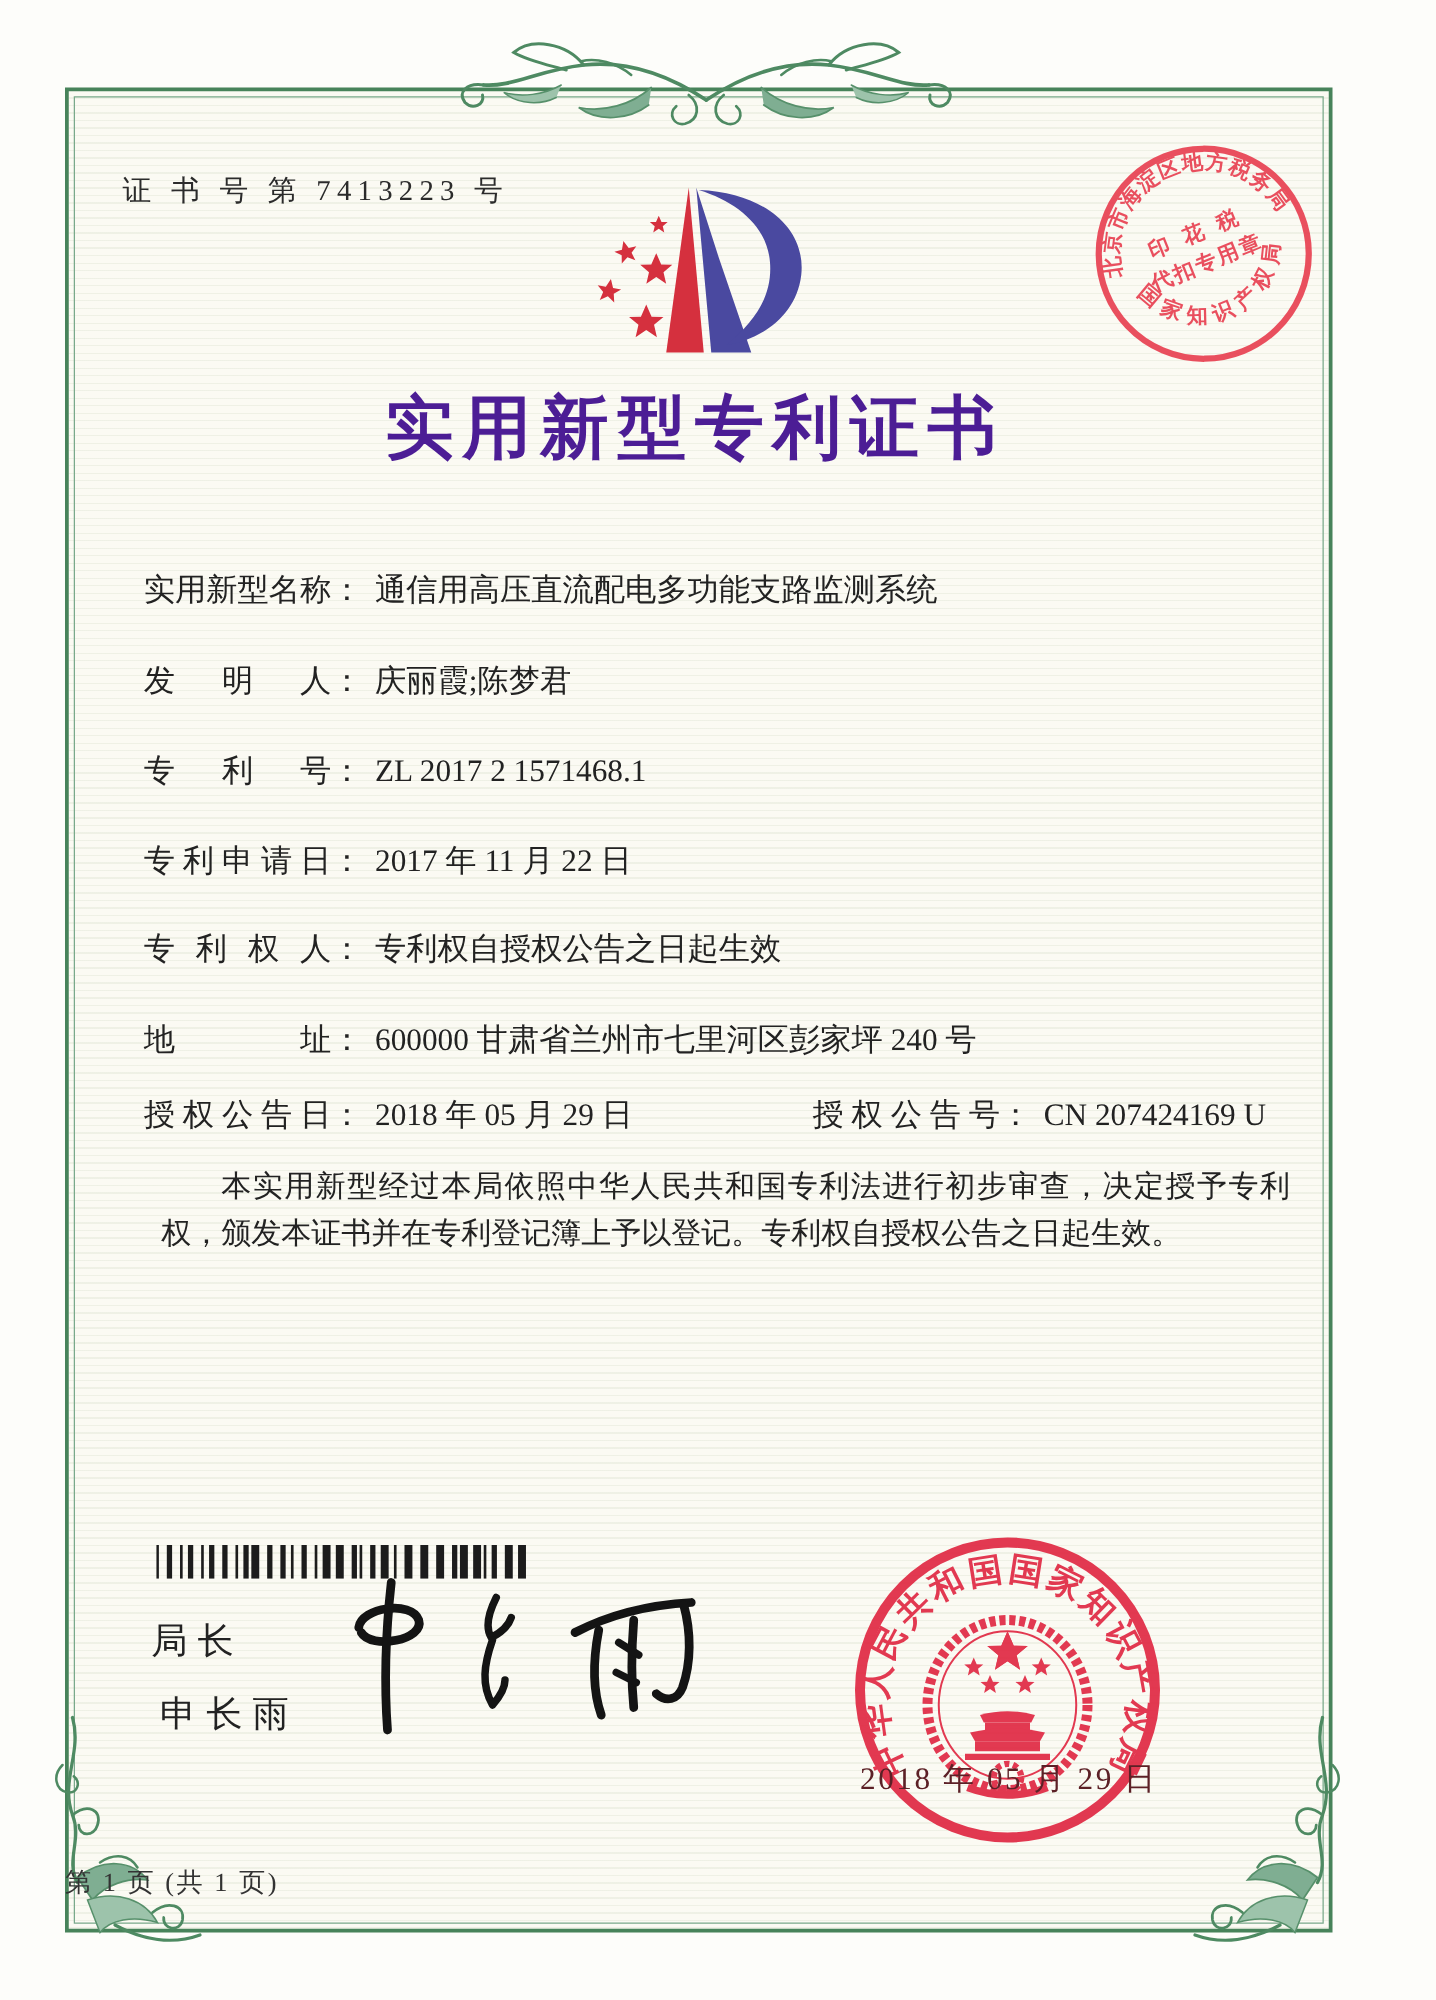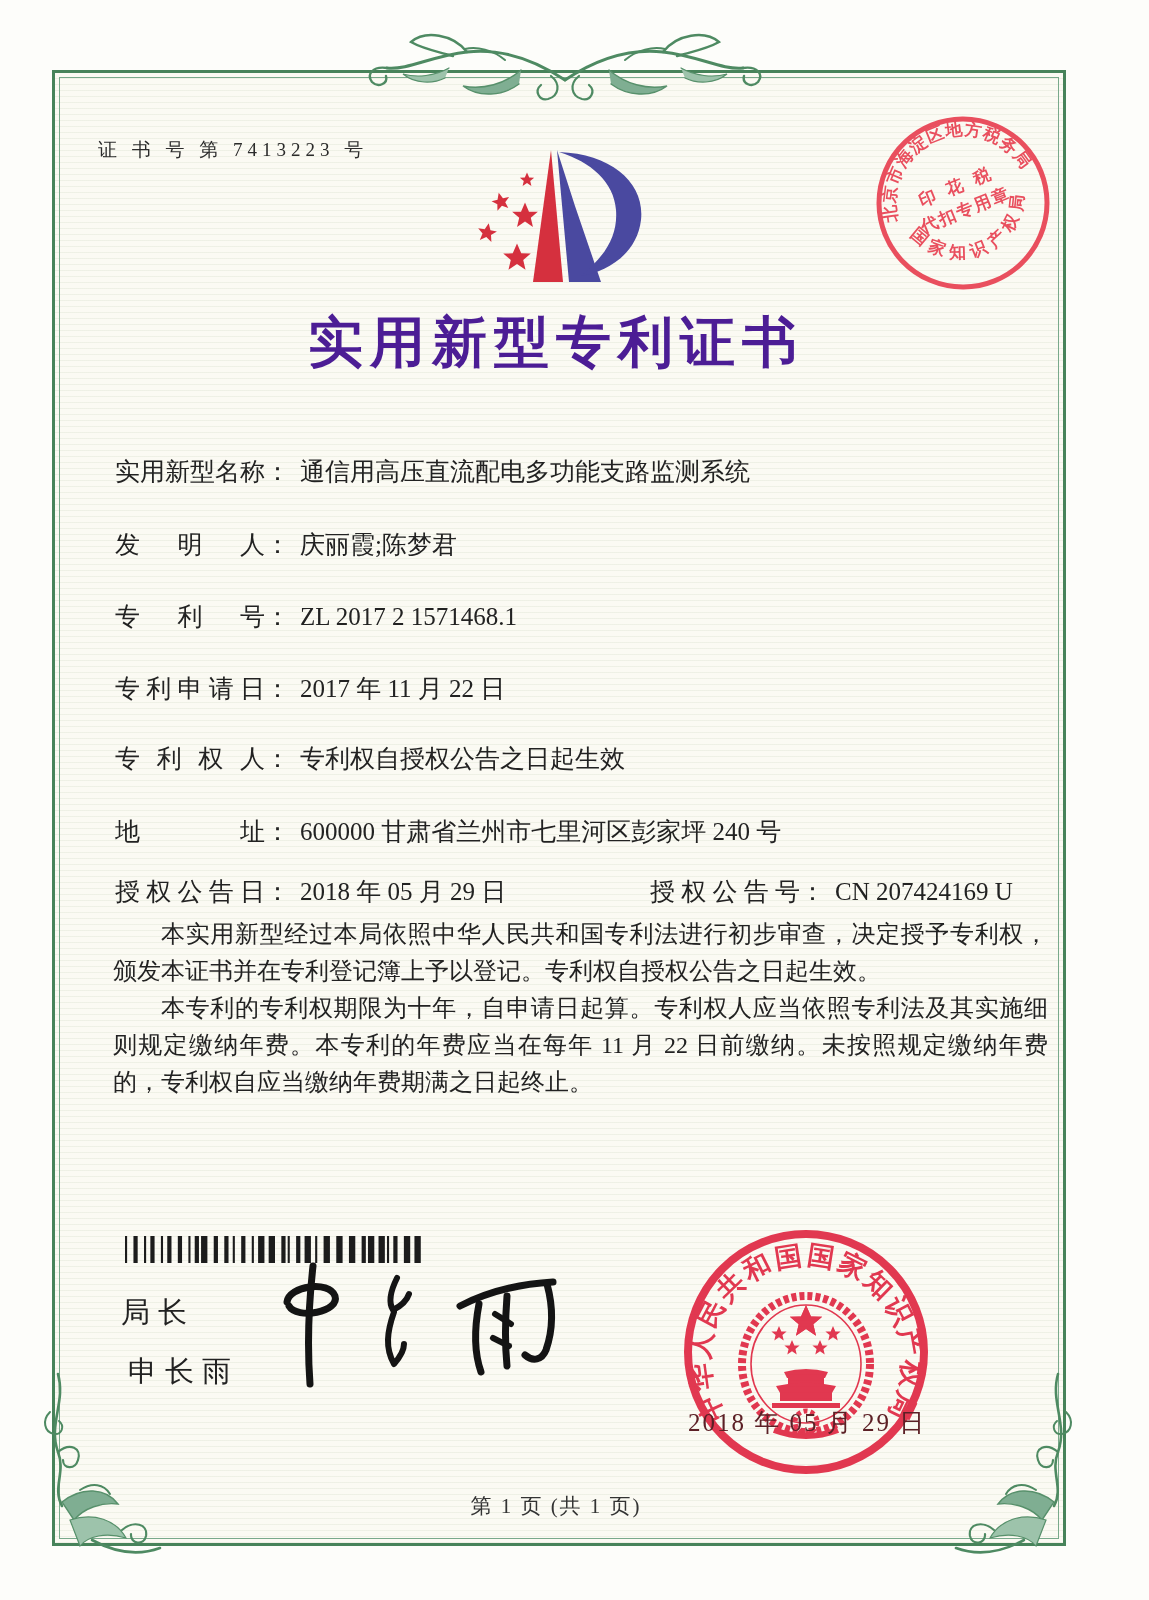--- a/index.html
+++ b/index.html
@@ -17,54 +17,54 @@
       repeating-linear-gradient(0deg, rgba(150,172,130,0.12) 0 1px, rgba(0,0,0,0) 1px 6px),
       #fbfaf3;
   }
   .frame-inner{
     position:absolute;left:4px;top:4px;right:4px;bottom:4px;
     border:1px solid #79a98b;pointer-events:none;
   }
   
   .cert-no{
     position:absolute;left:98px;top:137px;
-    font-size:19px;letter-spacing:5px;color:#2b2b2b;
+    font-size:23px;letter-spacing:5px;color:#2b2b2b;
   }
   .logo{position:absolute;left:455px;top:146px;width:200px;height:142px;}
   .tax-stamp{position:absolute;left:868px;top:108px;width:190px;height:190px;}
   .title{
     position:absolute;left:52px;top:306px;width:1008px;
     text-align:center;font-size:55px;font-weight:bold;letter-spacing:7px;color:#4c1d95;
   }
   
   .fields{position:absolute;left:115px;top:455px;width:930px;font-size:25px;}
   .frow{position:absolute;left:0;white-space:nowrap;}
   .frow .lbl{display:inline-flex;justify-content:space-between;width:150px;vertical-align:top;}
   .frow .colon{margin-right:10px;}
   .r1{top:0px;} .r2{top:73px;} .r3{top:145px;} .r4{top:217px;}
   .r5{top:287px;} .r6{top:360px;} .r7{top:420px;}
   .grant-no{position:absolute;left:535px;top:420px;white-space:nowrap;}
   .grant-no .lbl{display:inline-flex;justify-content:space-between;width:150px;}
   .grant-no .colon{margin-right:10px;}
   
   .paras{position:absolute;left:113px;top:916px;width:935px;font-size:24px;line-height:37px;text-align:justify;}
-  .paras p{margin:0;text-indent:2em;}
+  .paras p{margin:16px;text-indent:2em;}
   
   .barcode{position:absolute;left:125px;top:1236px;width:300px;height:27px;}
   .officer-title{position:absolute;left:121px;top:1293px;font-size:29px;letter-spacing:8px;}
   .officer-name{position:absolute;left:128px;top:1352px;font-size:29px;letter-spacing:8px;}
   .signature{position:absolute;left:255px;top:1252px;width:330px;height:145px;}
   .big-seal{position:absolute;left:680px;top:1226px;width:252px;height:252px;}
   .seal-date{
     position:absolute;left:688px;top:1406px;width:240px;
     font-size:25px;letter-spacing:2px;color:#5c2026;white-space:nowrap;
   }
   .footer{
     position:absolute;left:52px;top:1492px;width:1008px;
-    text-align:center;font-size:21px;color:#333;letter-spacing:2px;
+    font-size:21px;color:#333;letter-spacing:2px;
   }
   
   .orn-top{position:absolute;left:362px;top:16px;width:406px;height:112px;}
   .orn-bl{position:absolute;left:36px;top:1372px;width:128px;height:192px;}
   .orn-br{position:absolute;left:952px;top:1372px;width:128px;height:192px;}
   svg text{font-family:"Liberation Serif","DejaVu Serif",serif;}
 </style>
 </head>
 <body>
 
@@ -214,21 +214,20 @@
         <span>权</span>
         <span>公</span>
         <span>告</span>
         <span>号</span>
       </span><span class="colon">：</span><span class="val">CN 207424169 U</span>
   </div>
 </div>
 
 <div class="paras">
   <p>本实用新型经过本局依照中华人民共和国专利法进行初步审查，决定授予专利权，颁发本证书并在专利登记簿上予以登记。专利权自授权公告之日起生效。</p>
-  <p>本专利的专利权期限为十年，自申请日起算。专利权人应当依照专利法及其实施细则规定缴纳年费。本专利的年费应当在每年 11 月 22 日前缴纳。未按照规定缴纳年费的，专利权自应当缴纳年费期满之日起终止。</p>
 </div>
 
 <svg class="barcode" id="barcode-svg" viewBox="0 0 300 27" preserveAspectRatio="none">
     <rect x="0" y="0" width="2.112676056338028" height="27" fill="#1c1c1c"></rect>
     <rect x="8.450704225352112" y="0" width="4.225352112676056" height="27" fill="#1c1c1c"></rect>
     <rect x="19.014084507042252" y="0" width="2.112676056338028" height="27" fill="#1c1c1c"></rect>
     <rect x="25.352112676056336" y="0" width="4.225352112676056" height="27" fill="#1c1c1c"></rect>
     <rect x="35.91549295774648" y="0" width="2.112676056338028" height="27" fill="#1c1c1c"></rect>
     <rect x="42.25352112676056" y="0" width="4.225352112676056" height="27" fill="#1c1c1c"></rect>
     <rect x="52.816901408450704" y="0" width="4.225352112676056" height="27" fill="#1c1c1c"></rect>

